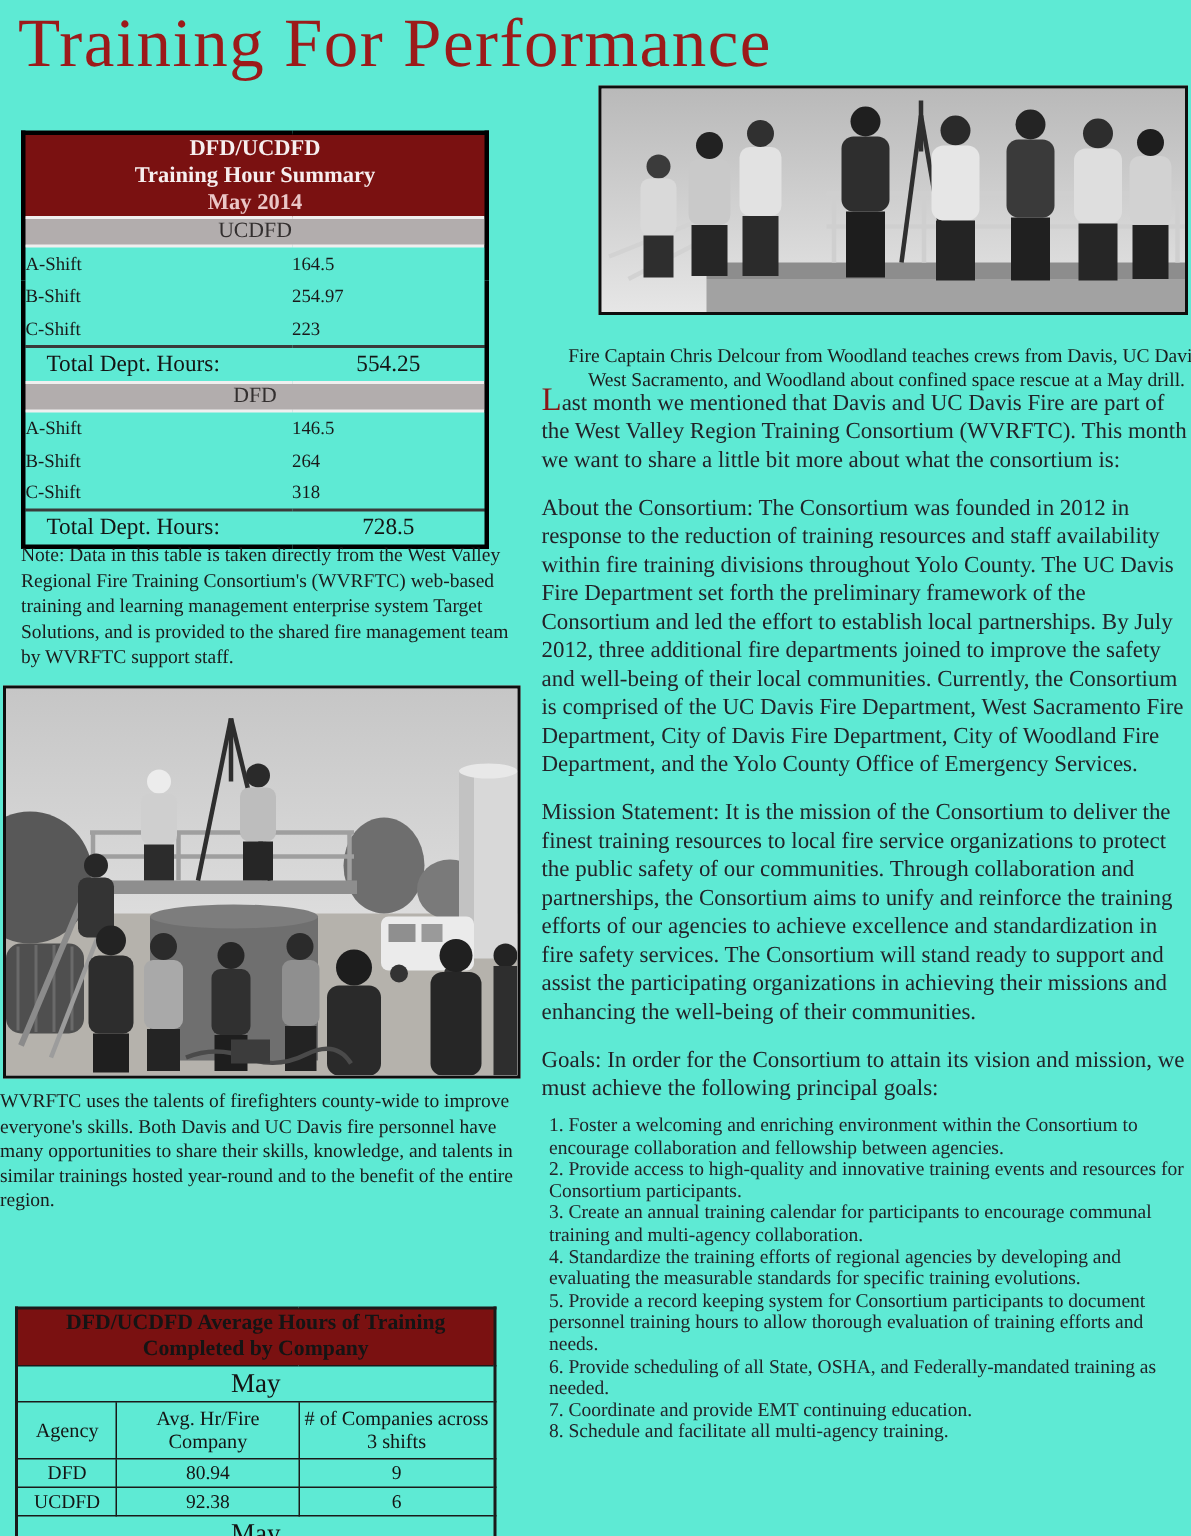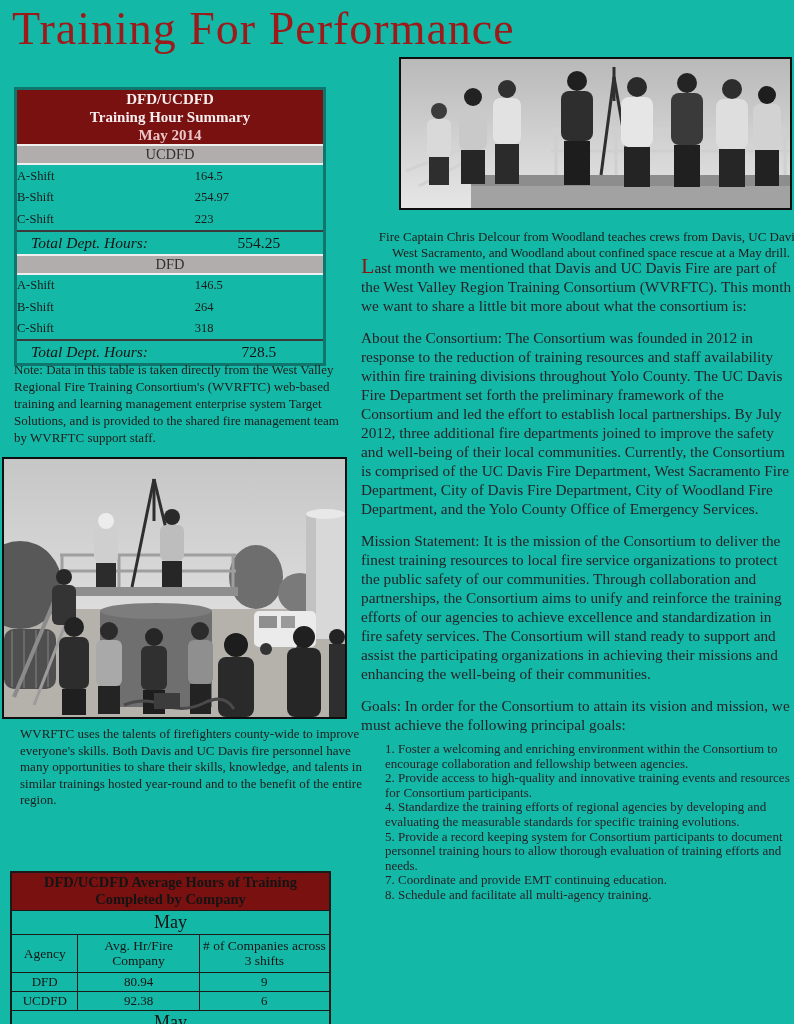--- a/index.html
+++ b/index.html
@@ -1,67 +1,67 @@
 <!DOCTYPE html>
 <html><head>
 <meta charset="utf-8">
 <style>
   * { box-sizing: border-box; }
   html, body { margin: 0; padding: 0; }
   body { width: 794px; height: 1024px; background: #ffffff; position: relative;
          font-family: "Liberation Serif", serif; }
-  .page { position: relative; width: 794px; height: 1024px; background: #14b8a6; overflow: hidden; }
+  .page { position: relative; width: 794px; height: 1024px; background: #5eead4; overflow: hidden; }
 
   h1.title { position: absolute; left: 12px; top: 2px; margin: 0;
              font-size: 46px; font-weight: 400; letter-spacing: 1px; color: #9c1a1a; }
 
   
   table.t1 { position: absolute; left: 14px; top: 87px; width: 312px;
-             border-collapse: collapse; border: 3px solid #0f766e; }
+             border-collapse: collapse; border: 3px solid #000000; }
   table.t1 td { padding: 0; }
   .t1-head { background: #7a1111; color: #f6eeee; text-align: center;
              font-weight: bold; font-size: 15px; line-height: 1.2; padding: 5px 0 4px; }
   .t1-head .t1-sub { color: #eac6c6; }
   td.band { background: #b2adad; color: #332f2f; text-align: center;
             font-size: 14.5px; padding: 1px 0; border-top: 2px solid #efefef;
             border-bottom: 2px solid #efefef; }
   tr.shift td { font-size: 12.5px; color: #191919; text-align: left; padding: 3.5px 0 3px; }
   tr.total td { border-top: 2px solid #3a3a3a; font-size: 15.5px; color: #141414; padding: 2px 0; }
-  tr.total td.tl { text-align: left; padding-left: 14px; font-style: italic; }
+  tr.total td.tl { text-align: left; padding-left: 14px; }
   tr.total td.tv { text-align: center; }
 
   p.note { position: absolute; left: 14px; top: 362px; width: 334px; margin: 0;
            font-size: 13px; line-height: 1.3; color: #1c1c1c; }
 
   
   .photo { position: absolute; border: 2px solid #0e0e0e; background: #d5d5d5; overflow: hidden; }
   .photo-left  { left: 2px;  top: 457px; width: 345px; height: 262px; }
   .photo-right { left: 399px; top: 57px; width: 393px; height: 153px; }
   .photo svg { display: block; width: 100%; height: 100%; }
 
-  p.cap-left { position: absolute; left: 20px; top: 726px; width: 346px; margin: 0;
+  p.cap-left { position: absolute; left: 0; top: 726px; width: 346px; margin: 0;
                font-size: 13px; line-height: 1.27; color: #1c1c1c; }
   p.cap-right { position: absolute; left: 356px; top: 213px; width: 438px; margin: 16px;
                 text-align: center; font-size: 13px; line-height: 1.25; color: #1c1c1c; }
 
   
   table.t2 { position: absolute; left: 10px; top: 871px; width: 321px;
              border-collapse: collapse; border: 2px solid #1a1a1a; font-size: 13px; padding-left: 28px; }
   table.t2 td { border: 1.5px solid #1a1a1a; text-align: center; padding: 1px 2px; color: #141414; }
   td.t2-head { background: #7a1111; color: #f6eeee; font-weight: bold;
                font-size: 14.5px; line-height: 1.2; padding: 3px 0; }
   td.month { color: #a02d2d; font-size: 18px; padding: 0; margin-left: 16px; }
   tr.colhdr td { font-size: 13.5px; line-height: 1.15; padding: 3px 2px; }
 
   
   .article { position: absolute; left: 361px; top: 256px; width: 433px; color: #232329; }
   .article p { margin: 0 0 13px; font-size: 15.3px; line-height: 19px; }
   .dropcap { font-size: 22px; color: #8b1616; }
   .goals { margin-top: -5px; }
-  .goal { font-size: 13px; line-height: 14.6px; margin-left: 24px; color: #232329; }
+  .goal { font-size: 13px; line-height: 14.6px; margin-left: 5px; color: #232329; }
 </style>
 </head>
 <body>
 
 <div class="page">
 
   <h1 class="title">Training For Performance</h1>
 
   <table class="t1">
     <colgroup>
@@ -306,20 +306,22 @@
   </table>
 
   <div class="article">
     <p><span class="dropcap">L</span><span>ast month we mentioned that Davis and UC Davis Fire are part of the West Valley Region Training Consortium (WVRFTC).  This month we want to share a little bit more about what the consortium is:</span></p>
     <p>About the Consortium: The Consortium was founded in 2012 in response to the reduction of training resources and staff availability within fire training divisions throughout Yolo County. The UC Davis Fire Department set forth the preliminary framework of the Consortium and led the effort to establish local partnerships. By July 2012, three additional fire departments joined to improve the safety and well-being of their local communities. Currently, the Consortium is comprised of the UC Davis Fire Department, West Sacramento Fire Department, City of Davis Fire Department, City of Woodland Fire Department, and the Yolo County Office of Emergency Services.</p>
     <p>Mission Statement: It is the mission of the Consortium to deliver the finest training resources to local fire service organizations to protect the public safety of our communities. Through collaboration and partnerships, the Consortium aims to unify and reinforce the training efforts of our agencies to achieve excellence and standardization in fire safety services. The Consortium will stand ready to support and assist the participating organizations in achieving their missions and enhancing the well-being of their communities.</p>
     <p>Goals: In order for the Consortium to attain its vision and mission, we must achieve the following principal goals:</p>
     <div class="goals">
       <div class="goal">1. Foster a welcoming and enriching environment within the Consortium to encourage collaboration and fellowship between agencies.</div>
       <div class="goal">2. Provide access to high-quality and innovative training events and resources for Consortium participants.</div>
+      <div class="goal">3. Create an annual training calendar for participants to encourage communal training and multi-agency collaboration.</div>
       <div class="goal">4. Standardize the training efforts of regional agencies by developing and evaluating the measurable standards for specific training evolutions.</div>
       <div class="goal">5. Provide a record keeping system for Consortium participants to document personnel training hours to allow thorough evaluation of training efforts and needs.</div>
+      <div class="goal">6. Provide scheduling of all State, OSHA, and Federally-mandated training as needed.</div>
       <div class="goal">7. Coordinate and provide EMT continuing education.</div>
       <div class="goal">8. Schedule and facilitate all multi-agency training.</div>
     </div>
   </div>
 
 </div>
 
 </body></html>

